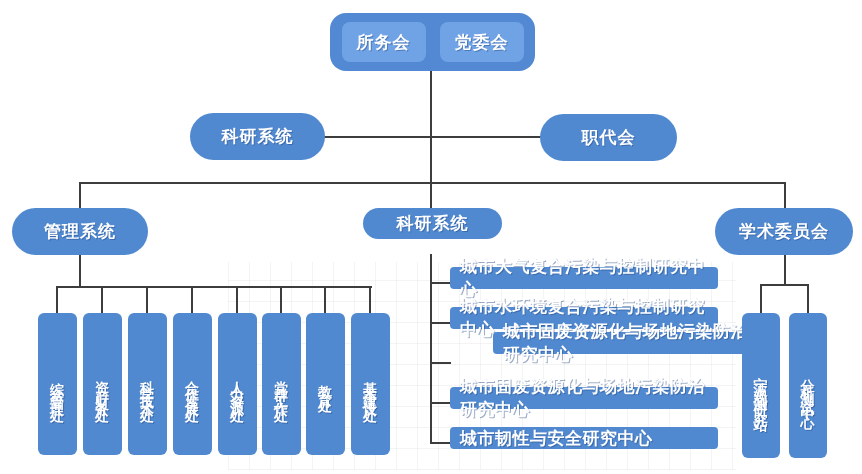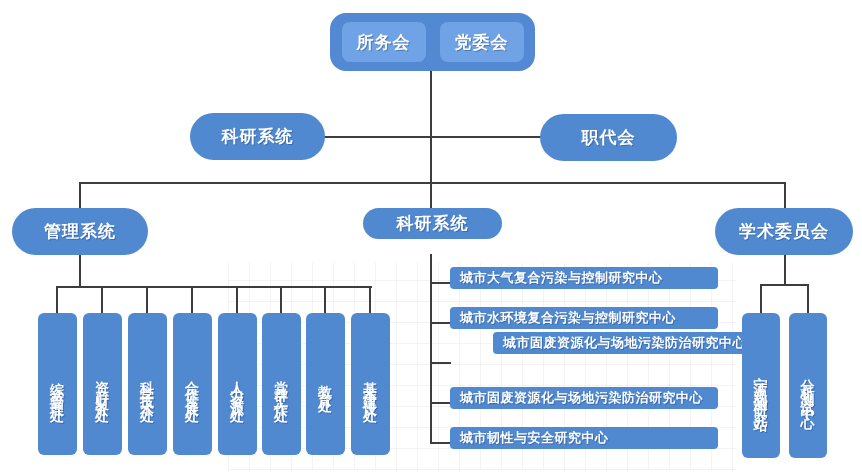--- a/index.html
+++ b/index.html
@@ -63,21 +63,21 @@
     font-size: 14px;
     writing-mode: vertical-lr;
     text-orientation: upright;
     letter-spacing: 7px;
     padding-top: 7px;
   }
   .vcol-sup { top: 313px; width: 38px; height: 145px; }
   .hrow {
     left: 450px; width: 268px; height: 22px;
     border-radius: 4px;
-    font-size: 13px;
+    font-size: 17px;
     justify-content: flex-start;
     padding-left: 10px;
     letter-spacing: 0.5px;
   }
 </style>
 </head>
 <body>
 
 <div class="canvas">
 

